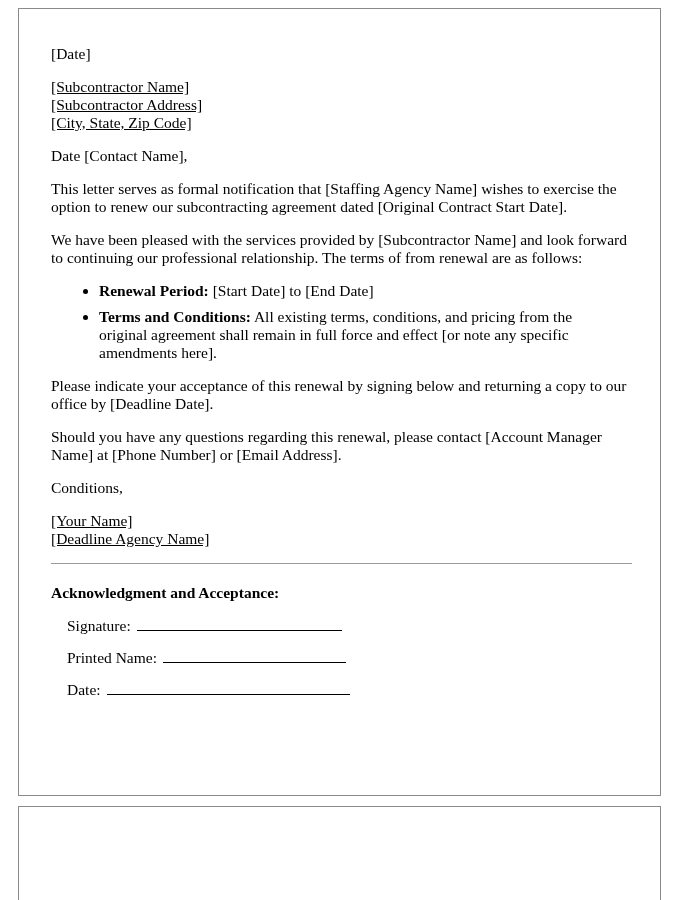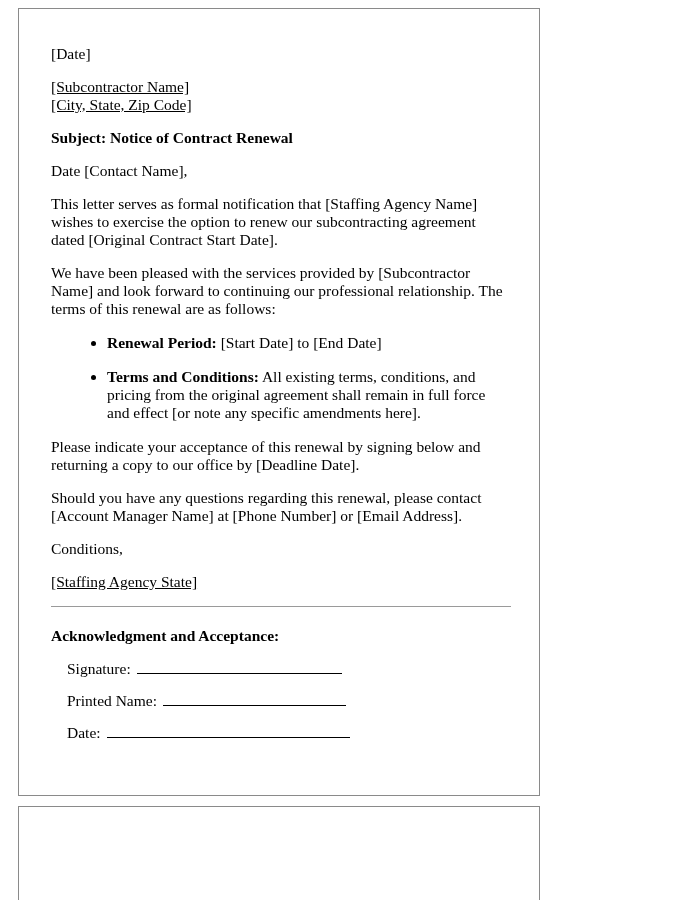--- a/index.html
+++ b/index.html
@@ -11,42 +11,42 @@
   body {
     width: 700px;
     height: 900px;
     overflow: hidden;
     font-family: "Liberation Serif", serif;
     font-size: 15.5px;
     line-height: 18px;
     color: #000000;
   }
   .page {
-    width: 522px;
+    width: 643px;
     margin-left: 18px;
     background: #ffffff;
     border: 1px solid #8a8a8a;
   }
   .page-1 {
     margin-top: 8px;
     min-height: 788px;
     padding: 36px 28px 24px 32px;
   }
   .page-2 {
     margin-top: 10px;
     height: 180px;
   }
   p { margin: 0 0 15px 0; }
   .block { margin: 0 0 15px 0; text-decoration: underline; }
   .bold { font-weight: bold; }
   ul.terms-list {
     margin: 0 0 15px 0;
     padding-left: 40px;
   }
-  ul.terms-list li { margin: 16px; }
+  ul.terms-list li { margin: 8px; }
   hr.divider {
     border: none;
     border-top: 1px solid #9a9a9a;
     margin: 14px 0 20px 0;
   }
   .field { margin: 0 0 14px 16px; white-space: nowrap; }
   .write-line {
     display: inline-block;
     border-bottom: 1.5px solid #000;
     height: 13px;
@@ -59,44 +59,45 @@
 </style>
 </head>
 <body>
 
 <div class="page page-1">
 
   <p>[Date]</p>
 
   <div class="block">
     <div>[Subcontractor Name]</div>
+    <div>[Subcontractor Address]</div>
     <div>[City, State, Zip Code]</div>
   </div>
 
-  <p class="bold">Subject: Notice of Contract Renewal</p>
 
   <p>Date [Contact Name],</p>
 
   <p>This letter serves as formal notification that [Staffing Agency Name] wishes to exercise the option to renew our subcontracting agreement dated [Original Contract Start Date].</p>
 
-  <p>We have been pleased with the services provided by [Subcontractor Name] and look forward to continuing our professional relationship. The terms of this renewal are as follows:</p>
+  <p>We have been pleased with the services provided by [Subcontractor Name] and look forward to continuing our professional relationship. The terms of from renewal are as follows:</p>
 
   <ul class="terms-list">
     <li><span class="bold">Renewal Period:</span><span> [Start Date] to [End Date]</span></li>
     <li><span class="bold">Terms and Conditions:</span><span> All existing terms, conditions, and pricing from the original agreement shall remain in full force and effect [or note any specific amendments here].</span></li>
   </ul>
 
   <p>Please indicate your acceptance of this renewal by signing below and returning a copy to our office by [Deadline Date].</p>
 
   <p>Should you have any questions regarding this renewal, please contact [Account Manager Name] at [Phone Number] or [Email Address].</p>
 
   <p>Conditions,</p>
 
   <div class="block">
-    <div>[Staffing Agency State]</div>
+    <div>[Your Name]</div>
+    <div>[Deadline Agency Name]</div>
   </div>
 
   <hr class="divider">
 
   <p class="bold">Acknowledgment and Acceptance:</p>
 
   <p class="field"><span>Signature:</span><span class="write-line line-signature"></span></p>
 
   <p class="field"><span>Printed Name:</span><span class="write-line line-printed-name"></span></p>
 

